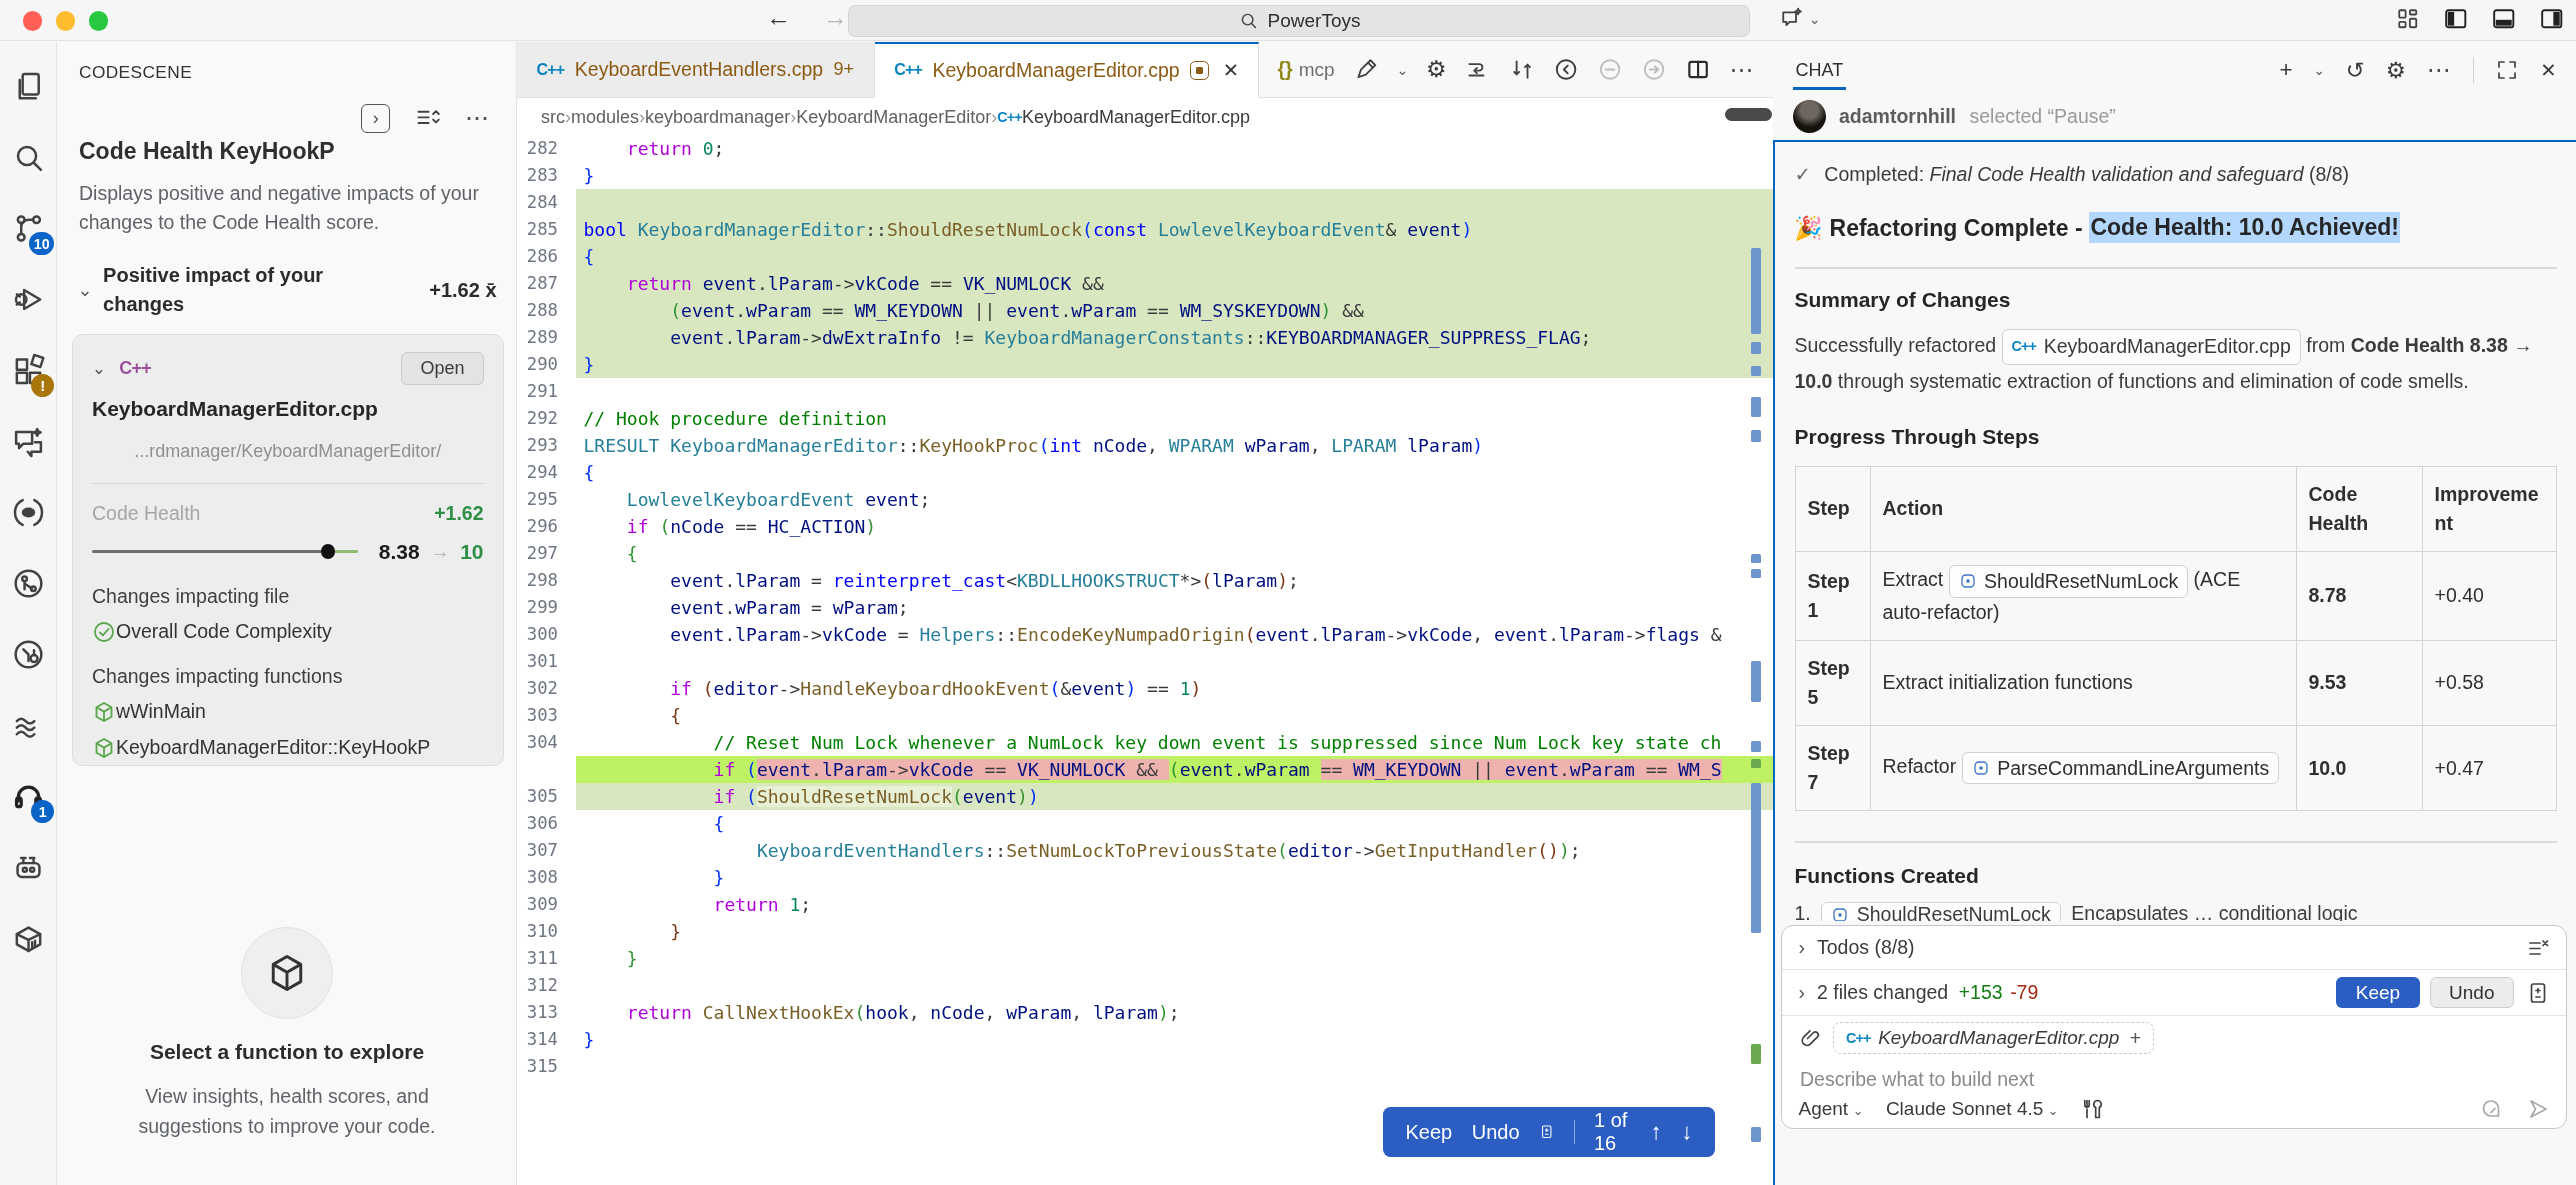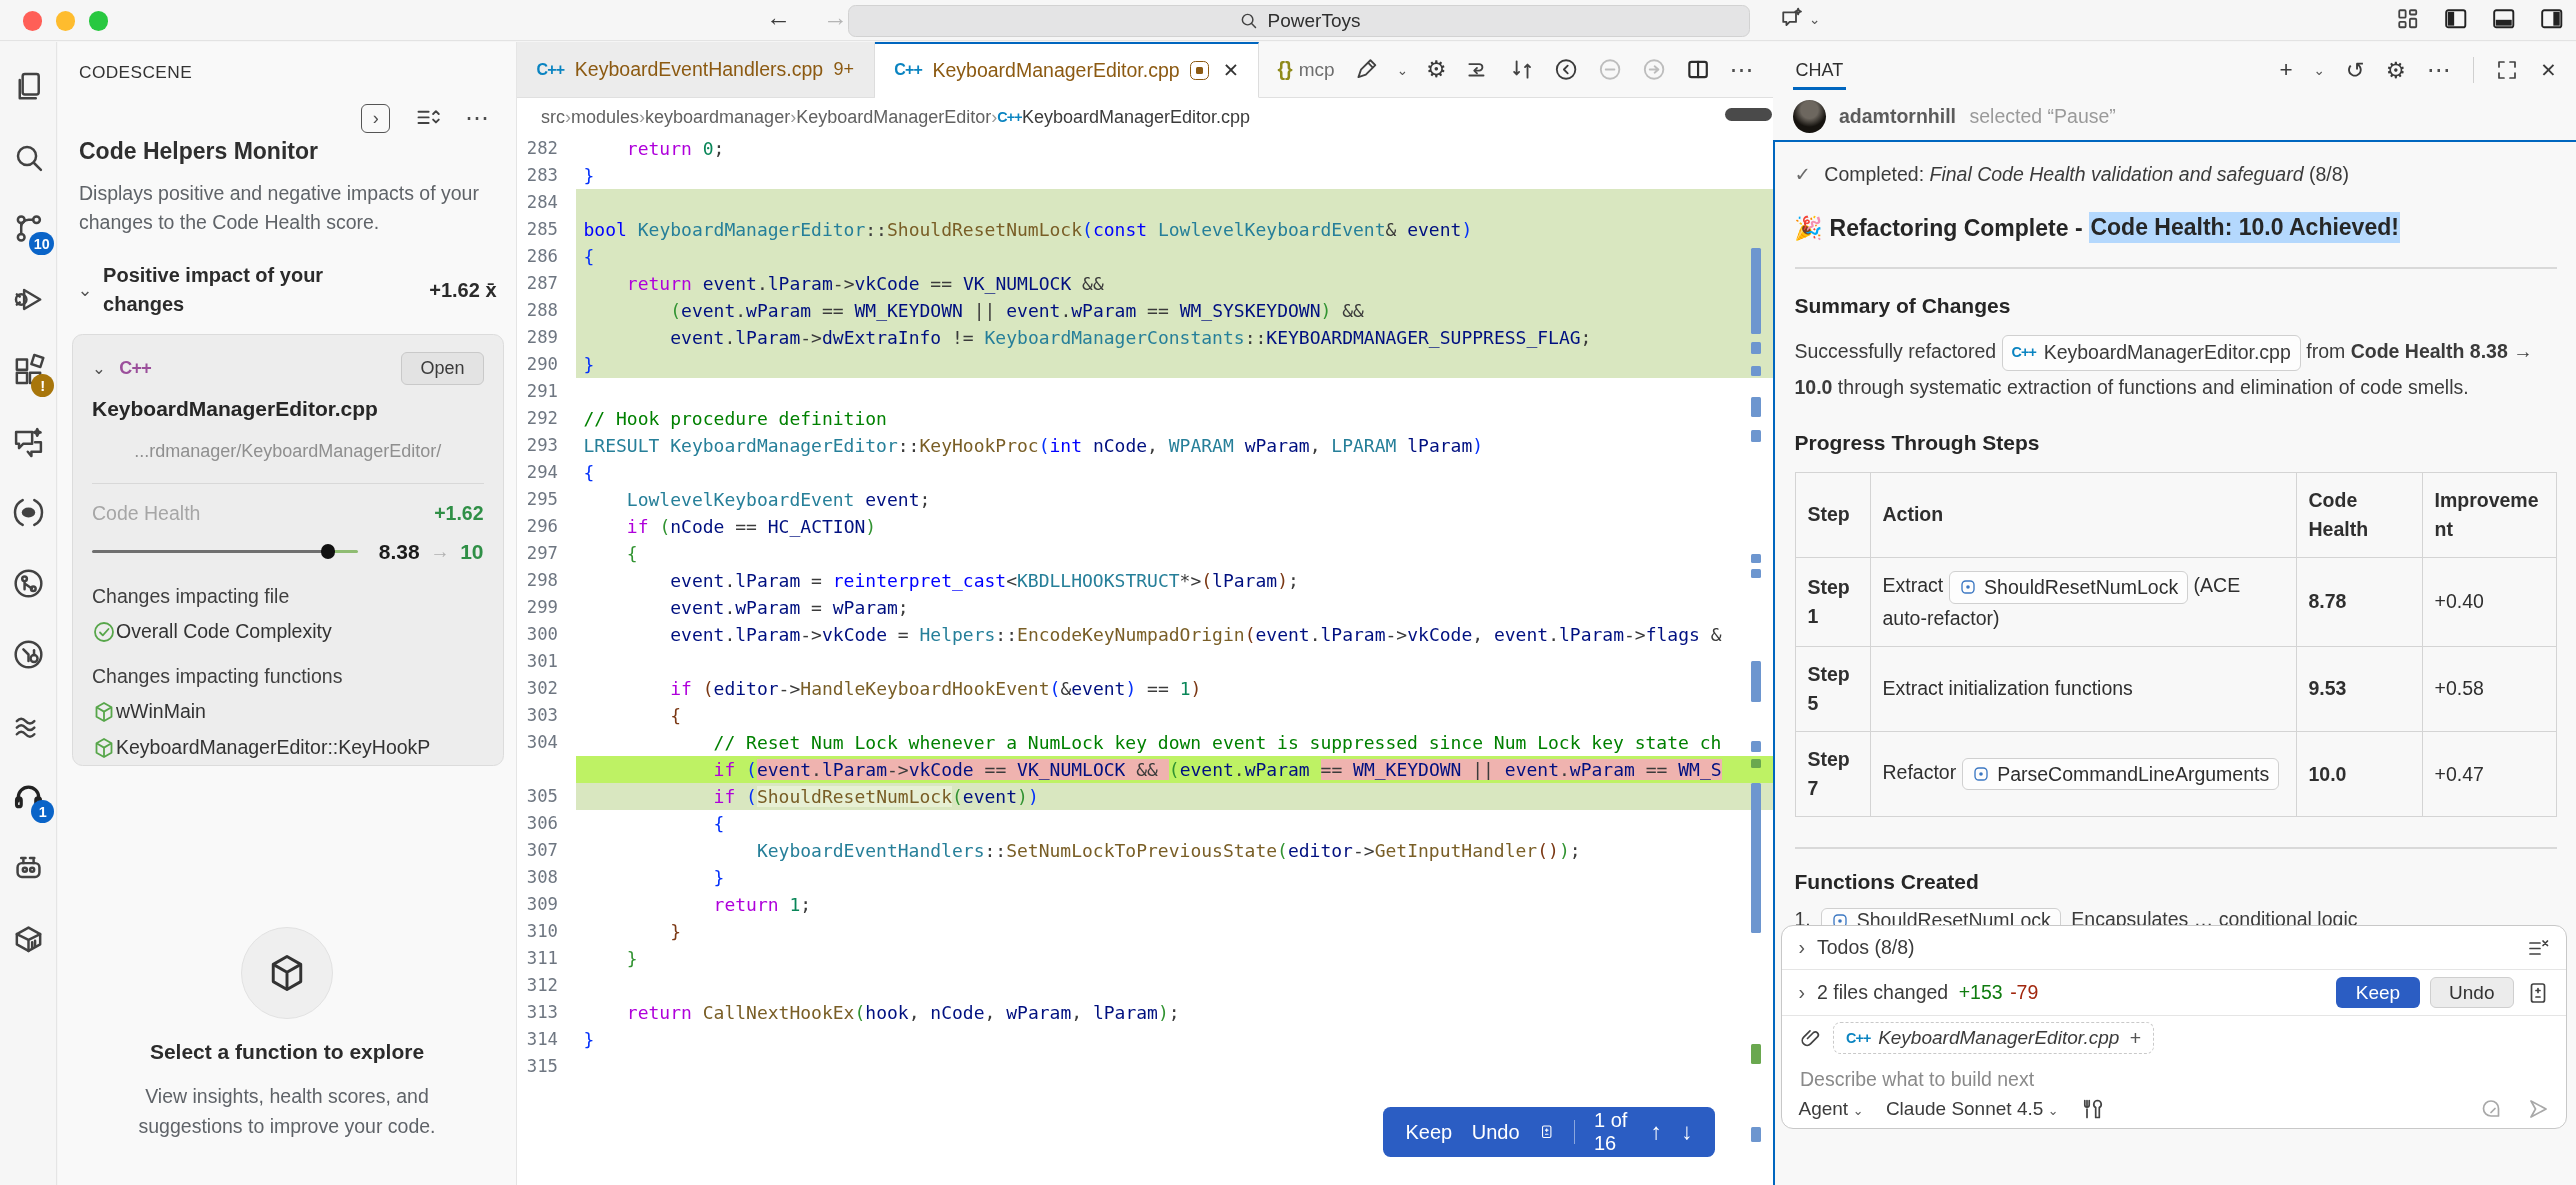--- a/index.html
+++ b/index.html
@@ -116,21 +116,21 @@
   .avatar{width:33px;height:33px;border-radius:50%;background:radial-gradient(circle at 50% 30%,#6d675f 0 30%,#16130f 60%)}
   .chat-user b{font-size:19.5px;color:#5c5c5c}
   .chat-user span{font-size:19.5px;color:#9a9a9a}
   .chat-body{position:absolute;top:98px;left:0;right:0;bottom:0;border-top:2.3px solid #0066bf;border-left:2.3px solid #0066bf;background:#f8f8f8;padding:0 19.5px;overflow:hidden;z-index:2}
   .completed{margin-top:21px;display:flex;gap:13.5px;font-size:19.5px;color:#3b3b3b;align-items:baseline}
   .completed .chk{color:#6b6b6b}
   .completed i{font-style:italic}
   .chat-h1{margin-top:28.6px;font-size:23px;font-weight:bold;color:#262626}
   .hl{background:#b4d8fd;padding:2.3px 1.5px}
   .chat-hr{margin-top:25.5px;border-top:2.3px solid #d9d9d9}
-  .sec-title{margin-top:25px;font-size:21px;font-weight:bold;color:#262626}
+  .sec-title{margin-top:19px;font-size:21px;font-weight:bold;color:#262626}
   .sum-text{margin-top:16.5px;font-size:19.5px;line-height:33px;color:#3b3b3b}
   .chip{display:inline-flex;align-items:center;gap:7.5px;border:1.1px solid #d0d0d0;background:#fdfdfd;border-radius:6px;padding:0.8px 9px;vertical-align:middle}
   .chip svg{width:18px;height:18px}
   .chip .cppic{font-size:14.3px;color:#0a84c1}
   .steps-title{margin-top:27px}
   table{margin-top:16.5px;width:100%;border-collapse:collapse;table-layout:fixed;font-size:19.5px;color:#2f2f2f;background:#f8f8f8}
   th,td{border:0.8px solid #d4d4d4;padding:13.5px 12px;text-align:left;vertical-align:middle;overflow-wrap:anywhere;line-height:28.6px}
   th{font-weight:bold}
   td.b{font-weight:bold}
   .fn-clip{margin-top:13.5px;height:19.5px;overflow:hidden;display:flex;align-items:flex-start;gap:10.5px;font-size:19.5px;color:#3b3b3b}
@@ -304,21 +304,21 @@
 <div class="sidebar">
   <div class="side-title">CODESCENE</div>
   <div class="panel-icons">
     <span class="boxed-chev">›</span>
     <svg class="ico" viewBox="0 0 24 24" style="width:27px;height:27px">
         <path d="M4 6h9M4 11h9M4 16h9"></path>
         <path d="M17 8l2.5-2.5L22 8M17 13l2.5 2.5L22 13"></path>
       </svg>
     <span class="dots">⋯</span>
   </div>
-  <div class="monitor-title">Code Helpers Monitor</div>
+  <div class="monitor-title">Code Health KeyHookP</div>
   <div class="monitor-desc">Displays positive and negative impacts of your changes to the Code Health score.</div>
 
   <div class="impact-row">
     <span class="chev">⌄</span>
     <span class="impact-label">Positive impact of your changes</span>
     <span class="impact-score">
       <span>+1.62</span> <span>x̄</span>
     </span>
   </div>
 

